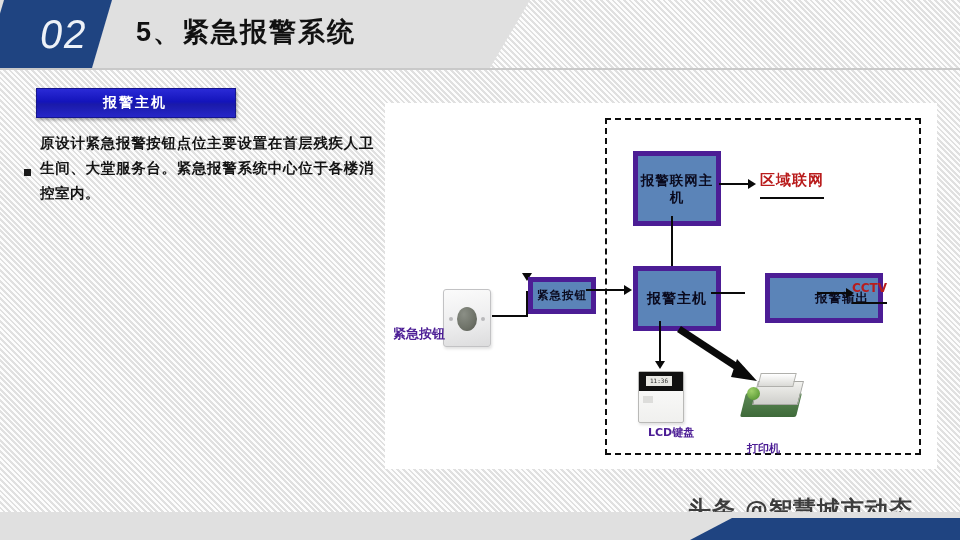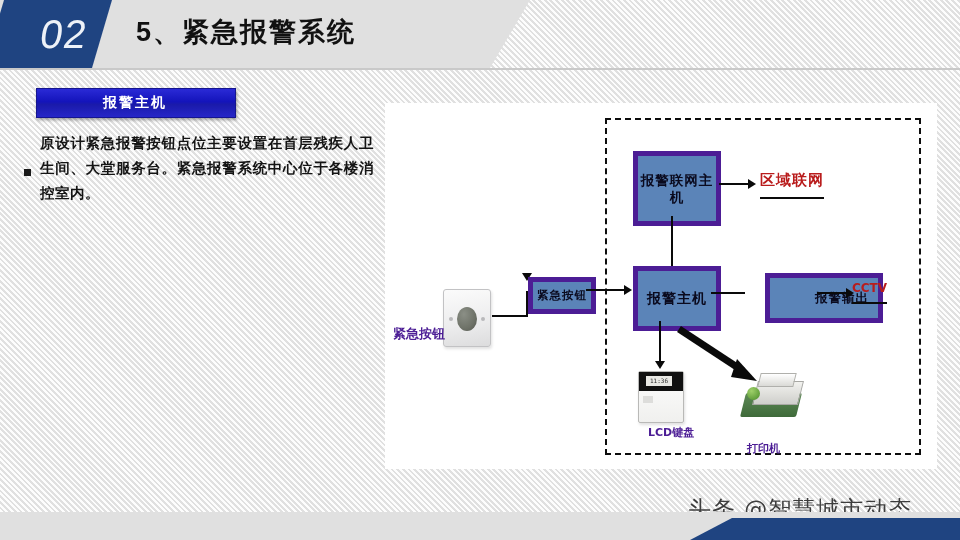--- a/index.html
+++ b/index.html
@@ -280,21 +280,21 @@
   .footer-blue {
     position: absolute; left: 690px; top: 518px;
     width: 270px; height: 22px;
     background: #1f4481;
     clip-path: polygon(42px 0, 270px 0, 270px 22px, 0 22px);
   }
   .watermark {
     position: absolute;
     left: 688px; top: 494px;
     font-size: 23px;
-    font-weight: normal;
+    font-weight: bold;
     color: #2b2b2b;
     letter-spacing: 1px;
     white-space: nowrap;
     opacity: 0.9;
     font-family: "DejaVu Sans", "Liberation Sans", sans-serif;
   }
 </style>
 </head>
 <body>
 

